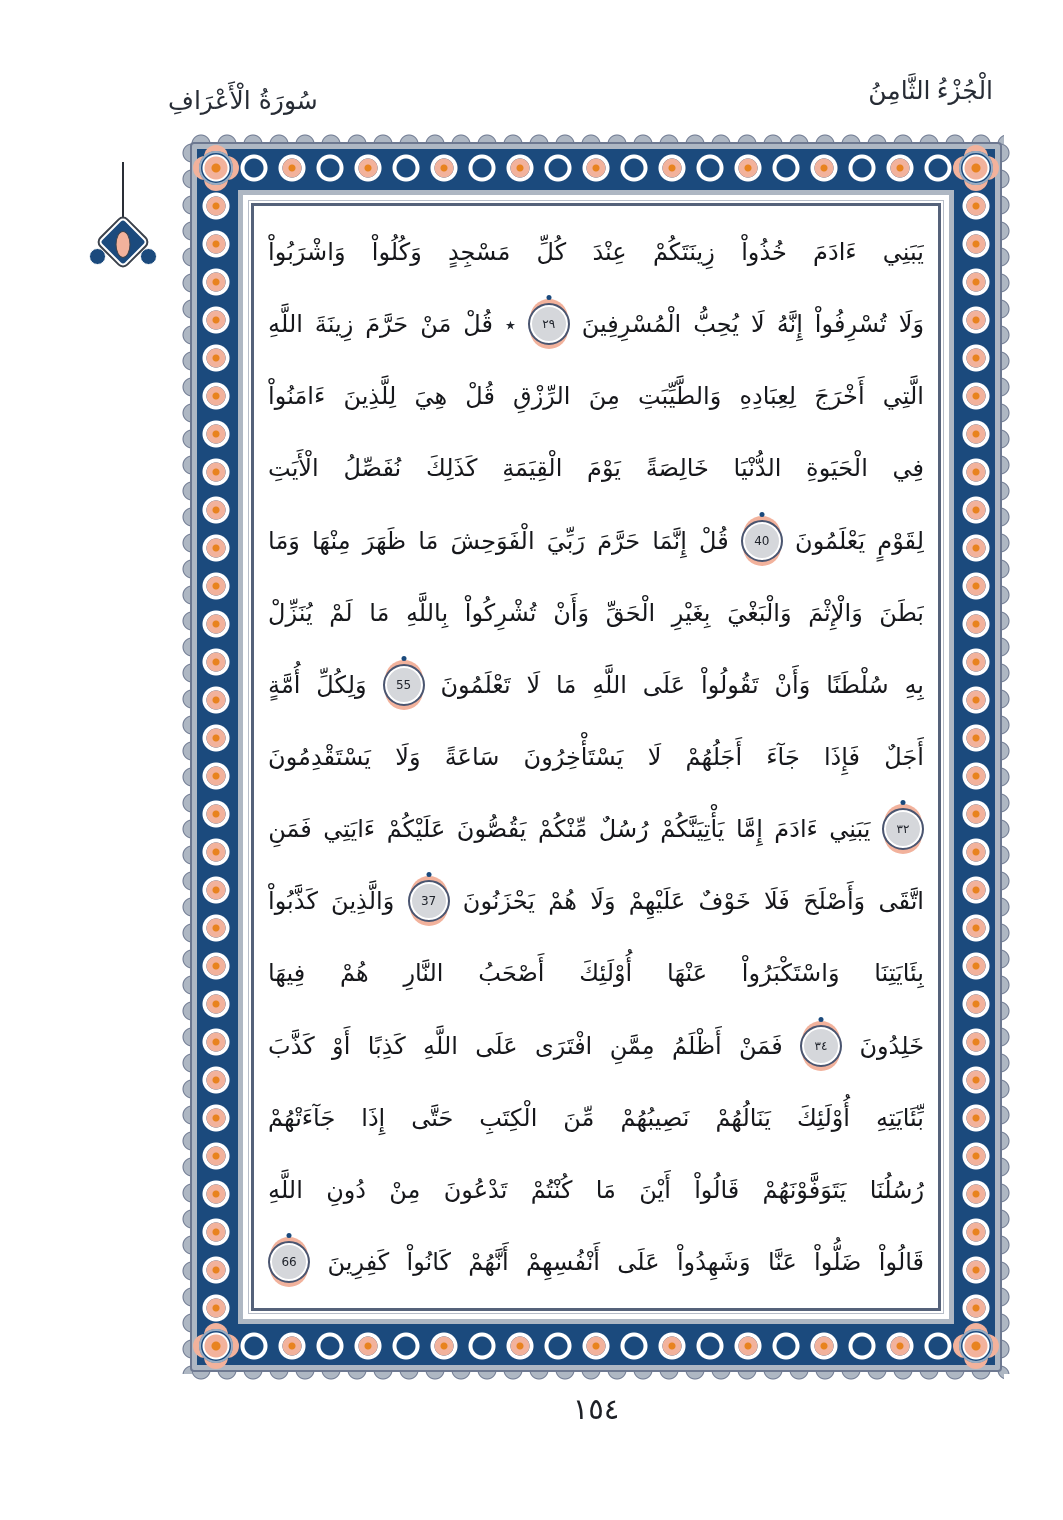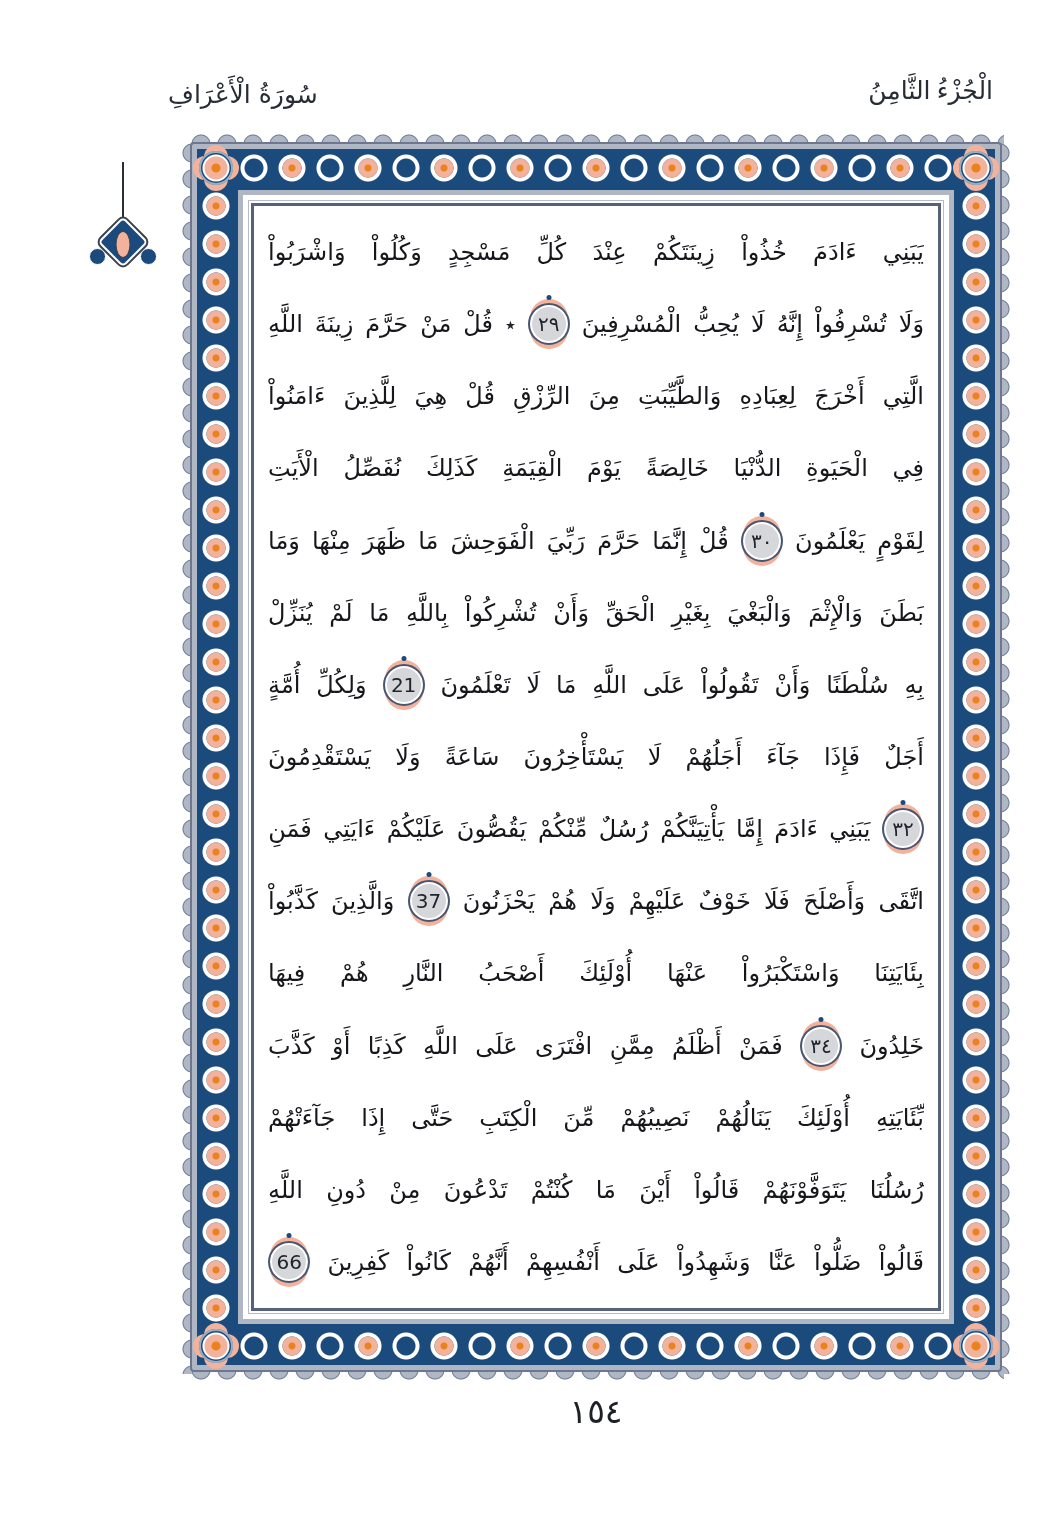--- a/index.html
+++ b/index.html
@@ -7,21 +7,21 @@
     --orange:#e8831f; --ink:#16171b; --badge_fill:#d5d7db; --panel_gray:#c6ccd4;
   }
   html,body{margin:0;padding:0;}
   body{
     width:1063px;height:1520px;position:relative;background:#ffffff;
     font-family:"DejaVu Sans",sans-serif;color:var(--ink,#16171b);overflow:hidden;
   }
   
   .hdr{position:absolute;font-size:25px;color:#272c35;direction:rtl;white-space:nowrap;}
   .hdr-right{top:76px;right:70px;font-family:Liberation Serif, serif;}
-  .hdr-left{top:80px;left:168px;}
+  .hdr-left{top:86px;left:168px;}
   
   .marker{position:absolute;left:66px;top:162px;width:114px;height:206px;}
   .marker .stem{position:absolute;left:50%;top:0;width:2px;height:62px;background:#2a2e36;transform:translateX(-1px);}
   .marker .stem-dot{position:absolute;left:50%;top:58px;width:7px;height:7px;background:#2a2e36;border-radius:50%;transform:translateX(-50%);}
   .marker .crown{position:absolute;left:50%;top:60px;transform:translateX(-50%);width:70px;height:52px;}
   .marker .crown .diamond{position:absolute;left:50%;top:2px;width:32px;height:32px;background:var(--navy,#1b4a7d);border:2px solid #ffffff;box-shadow:0 0 0 2px #3c424c;border-radius:5px;transform:translateX(-50%) rotate(45deg);}
   .marker .crown .petal{position:absolute;left:50%;top:9px;transform:translateX(-50%);width:13px;height:25px;background:var(--salmon,#f2b29c);border:1px solid #3c424c;border-radius:50%;}
   .marker .crown .curl-l,.marker .crown .curl-r{position:absolute;top:26px;width:15px;height:15px;background:var(--navy,#1b4a7d);border:1px solid #ffffff;border-radius:50%;}
   .marker .crown .curl-l{left:1px;} .marker .crown .curl-r{right:1px;}
   .marker .dome{position:absolute;left:5px;top:100px;width:104px;height:106px;background:var(--silver,#aeb7c3);border:2px solid #3c424c;border-radius:26px 26px 10px 10px;box-shadow:inset 0 0 0 3px #eef0f3;display:flex;align-items:center;justify-content:center;}
@@ -46,24 +46,24 @@
     box-shadow:0 -11px 0 -5px var(--salmon,#f2b29c),0 11px 0 -5px var(--salmon,#f2b29c),11px 0 0 -5px var(--salmon,#f2b29c),-11px 0 0 -5px var(--salmon,#f2b29c),inset 0 0 0 2px rgba(255,255,255,.55);}
   .cf-tl{left:2px;top:2px;} .cf-tr{right:2px;top:2px;} .cf-bl{left:2px;bottom:2px;} .cf-br{right:2px;bottom:2px;}
   .page-panel{position:absolute;inset:41px;background:#ffffff;border:5px solid var(--silver,#aeb7c3);}
   .text-border{position:absolute;inset:8px;border:3px solid #55627a;outline:1px solid #b7bdc8;outline-offset:2px;}
   .quran-text-area{position:absolute;inset:10px 14px;display:flex;flex-direction:column;justify-content:space-between;direction:rtl;}
   
   .quran-line{flex:1;display:flex;direction:rtl;justify-content:space-between;align-items:center;font-size:24px;color:var(--ink,#16171b);overflow:hidden;}
   .word{white-space:nowrap;}
   .ayah-badge{position:relative;flex:0 0 auto;width:38px;height:38px;border-radius:50%;background:var(--badge_fill,#d5d7db);border:2px solid #4a5570;display:flex;align-items:center;justify-content:center;box-shadow:inset 0 0 0 2px #ffffff,0 -6px 0 -2px var(--salmon,#f2b29c),0 6px 0 -2px var(--salmon,#f2b29c);}
   .ayah-badge::after{content:"";position:absolute;top:-10px;left:50%;transform:translateX(-50%);width:5px;height:5px;background:var(--navy,#1b4a7d);border-radius:50%;}
-  .ayah-num{font-size:20px;color:#20242c;line-height:1;}
+  .ayah-num{font-size:12px;color:#20242c;line-height:1;}
   .hizb-star{font-size:20px;color:#20242c;flex:0 0 auto;}
   
-  .page-number{position:absolute;left:190px;width:812px;top:1392px;text-align:center;font-size:33px;color:#1d2026;direction:rtl;}
+  .page-number{position:absolute;left:190px;width:812px;top:1392px;text-align:center;font-size:29px;color:#1d2026;direction:rtl;}
 </style>
 </head>
 <body>
 
 <div class="hdr hdr-right">الْجُزْءُ الثَّامِنُ</div>
 <div class="hdr hdr-left">سُورَةُ الْأَعْرَافِ</div>
 
 <div class="marker">
   <div class="stem"></div>
   <div class="stem-dot"></div>
@@ -137,21 +137,21 @@
               <span class="word">يَوْمَ</span>
               <span class="word">الْقِيَمَةِ</span>
               <span class="word">كَذَلِكَ</span>
               <span class="word">نُفَصِّلُ</span>
               <span class="word">الْأَيَتِ</span>
             </div>
             <div class="quran-line">
               <span class="word">لِقَوْمٍ</span>
               <span class="word">يَعْلَمُونَ</span>
               <span class="ayah-badge">
-                <span class="ayah-num">٣٠</span>
+                <span class="ayah-num">40</span>
               </span>
               <span class="word">قُلْ</span>
               <span class="word">إِنَّمَا</span>
               <span class="word">حَرَّمَ</span>
               <span class="word">رَبِّيَ</span>
               <span class="word">الْفَوَحِشَ</span>
               <span class="word">مَا</span>
               <span class="word">ظَهَرَ</span>
               <span class="word">مِنْهَا</span>
               <span class="word">وَمَا</span>
@@ -173,21 +173,21 @@
               <span class="word">بِهِ</span>
               <span class="word">سُلْطَنًا</span>
               <span class="word">وَأَنْ</span>
               <span class="word">تَقُولُواْ</span>
               <span class="word">عَلَى</span>
               <span class="word">اللَّهِ</span>
               <span class="word">مَا</span>
               <span class="word">لَا</span>
               <span class="word">تَعْلَمُونَ</span>
               <span class="ayah-badge">
-                <span class="ayah-num">21</span>
+                <span class="ayah-num">55</span>
               </span>
               <span class="word">وَلِكُلِّ</span>
               <span class="word">أُمَّةٍ</span>
             </div>
             <div class="quran-line">
               <span class="word">أَجَلٌ</span>
               <span class="word">فَإِذَا</span>
               <span class="word">جَآءَ</span>
               <span class="word">أَجَلُهُمْ</span>
               <span class="word">لَا</span>

